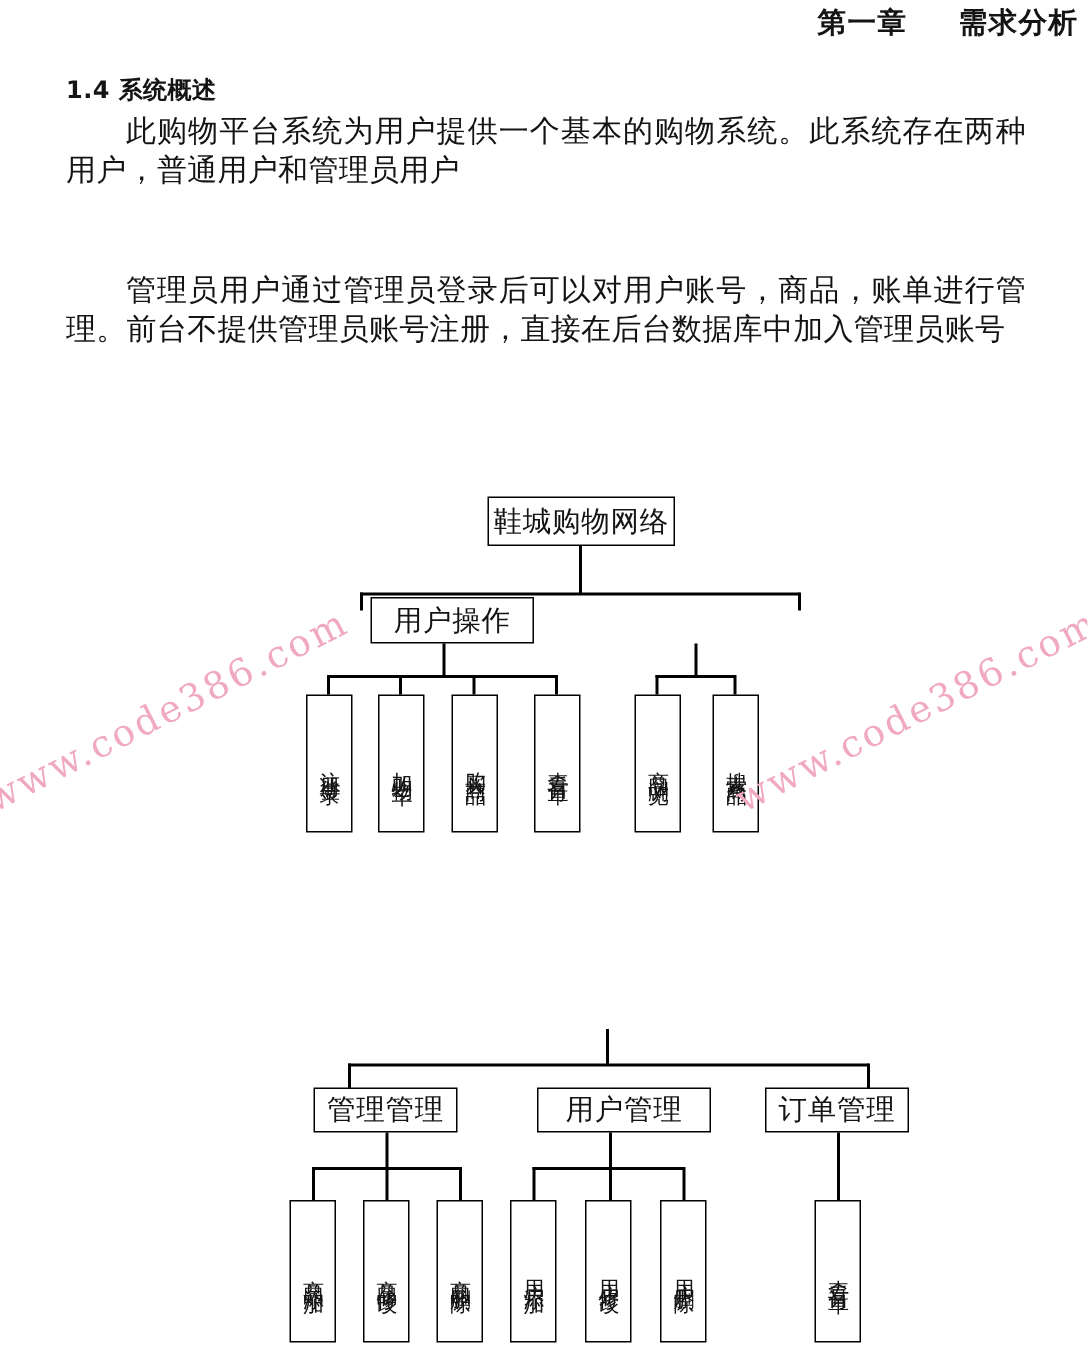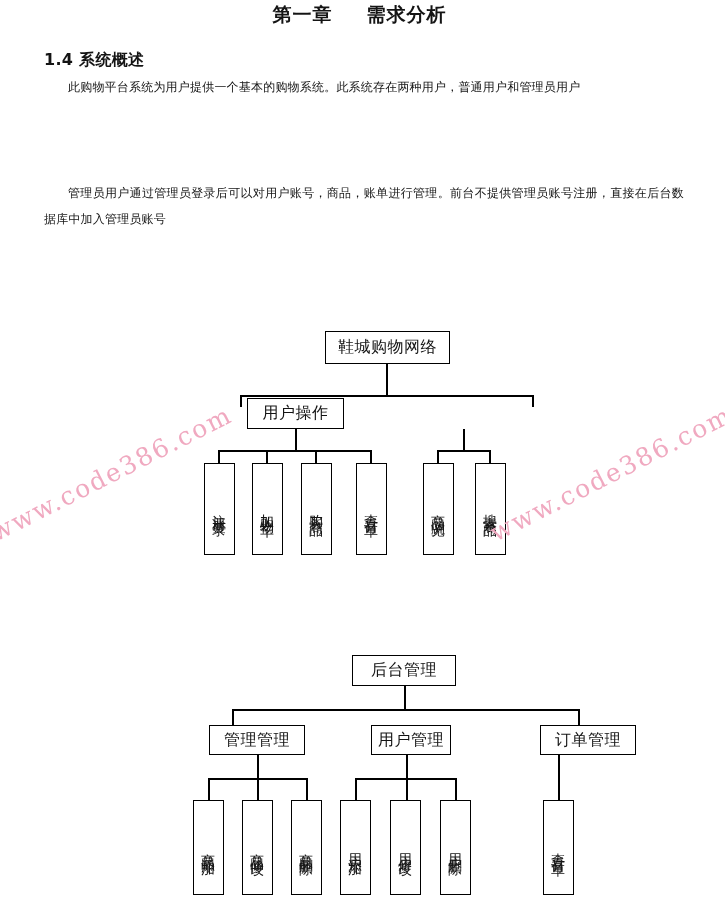--- a/index.html
+++ b/index.html
@@ -18,21 +18,21 @@
     overflow: hidden;
     background: #ffffff;
   }
 
   
   .chapter-title {
     position: absolute;
     top: 2px;
     left: 0;
     width: 719px;
-    text-align: center;
+    text-align: right;
     font-size: 19px;
     font-weight: bold;
     letter-spacing: 1px;
   }
   .chapter-title .gap { display: inline-block; width: 34px; }
 
   .heading {
     position: absolute;
     left: 44px;
     font-size: 16px;
@@ -40,21 +40,21 @@
     letter-spacing: 0.3px;
     white-space: nowrap;
   }
   #h-1-1 { top: 50px; }
   #h-1-2 { top: 235px; }
 
   .para {
     position: absolute;
     left: 44px;
     width: 640px;
-    font-size: 12px;
+    font-size: 20px;
     line-height: 26px;
     text-indent: 2em;
     text-align: justify;
     letter-spacing: 0.2px;
   }
   #p-1 { top: 74px; }
   #p-2 { top: 126px; }
   #p-3 { top: 180px; }
 
   .figcaption {
@@ -72,21 +72,21 @@
   .diagram { position: absolute; left: 0; top: 0; width: 725px; height: 912px; }
 
   .node {
     position: absolute;
     box-sizing: border-box;
     border: 1.5px solid #000000;
     background: transparent;
     display: flex;
     align-items: center;
     justify-content: center;
-    font-size: 16px;
+    font-size: 19px;
     letter-spacing: 0.5px;
     white-space: nowrap;
   }
   .node.vertical {
     writing-mode: vertical-rl;
     text-orientation: upright;
     letter-spacing: 3px;
     font-size: 14px;
     line-height: 1;
   }
@@ -129,21 +129,21 @@
   <div class="diagram">
 
     <div class="node" style="left:325px; top:331px; width:125px; height:33px;">鞋城购物网络</div>
 
     <div class="line v" style="left:386px; top:364px; height:32px;"></div>
 
     <div class="line h" style="left:240px; top:395px; width:293px;"></div>
     <div class="line v" style="left:240px; top:395px; height:12px;"></div>
     <div class="line v" style="left:532px; top:395px; height:12px;"></div>
 
-    <div class="node" style="left:247px; top:398px; width:97px; height:31px;">用户操作</div>
+    <div class="node" style="left:247px; top:398px; width:109px; height:31px;">用户操作</div>
 
     <div class="line v" style="left:295px; top:429px; height:22px;"></div>
     <div class="line h" style="left:218px; top:450px; width:153px;"></div>
     <div class="line v" style="left:218px; top:450px; height:13px;"></div>
     <div class="line v" style="left:266px; top:450px; height:13px;"></div>
     <div class="line v" style="left:315px; top:450px; height:13px;"></div>
     <div class="line v" style="left:370px; top:450px; height:13px;"></div>
 
     <div class="node vertical" style="left:204px; top:463px; width:31px; height:92px;">注册登录</div>
     <div class="node vertical" style="left:252px; top:463px; width:31px; height:92px;">加购物车</div>
@@ -155,30 +155,29 @@
     <div class="line v" style="left:437px; top:450px; height:13px;"></div>
     <div class="line v" style="left:489px; top:450px; height:13px;"></div>
 
     <div class="node vertical" style="left:423px; top:463px; width:31px; height:92px;">商品浏览</div>
     <div class="node vertical" style="left:475px; top:463px; width:31px; height:92px;">搜索商品</div>
   </div>
 
 
   <div class="diagram">
 
-    <div class="node" style="left:352px; top:655px; width:104px; height:31px;">后台管理</div>
 
     <div class="line v" style="left:404px; top:686px; height:24px;"></div>
     <div class="line h" style="left:232px; top:709px; width:347px;"></div>
     <div class="line v" style="left:232px; top:709px; height:17px;"></div>
     <div class="line v" style="left:578px; top:709px; height:17px;"></div>
 
     <div class="node" style="left:209px; top:725px; width:96px; height:30px;">管理管理</div>
-    <div class="node" style="left:358px; top:725px; width:80px; height:30px;margin-left:13px;">用户管理</div>
-    <div class="node" style="left:510px; top:725px; width:96px; height:30px;margin-left:30px;">订单管理</div>
+    <div class="node" style="left:358px; top:725px; width:116px; height:30px;">用户管理</div>
+    <div class="node" style="left:510px; top:725px; width:96px; height:30px;">订单管理</div>
 
     <div class="line v" style="left:257px; top:755px; height:24px;"></div>
     <div class="line h" style="left:208px; top:778px; width:99px;"></div>
     <div class="line v" style="left:208px; top:778px; height:22px;"></div>
     <div class="line v" style="left:257px; top:778px; height:22px;"></div>
     <div class="line v" style="left:306px; top:778px; height:22px;"></div>
 
     <div class="node vertical" style="left:193px; top:800px; width:31px; height:95px;">商品添加</div>
     <div class="node vertical" style="left:242px; top:800px; width:31px; height:95px;">商品修改</div>
     <div class="node vertical" style="left:291px; top:800px; width:31px; height:95px;">商品删除</div>

